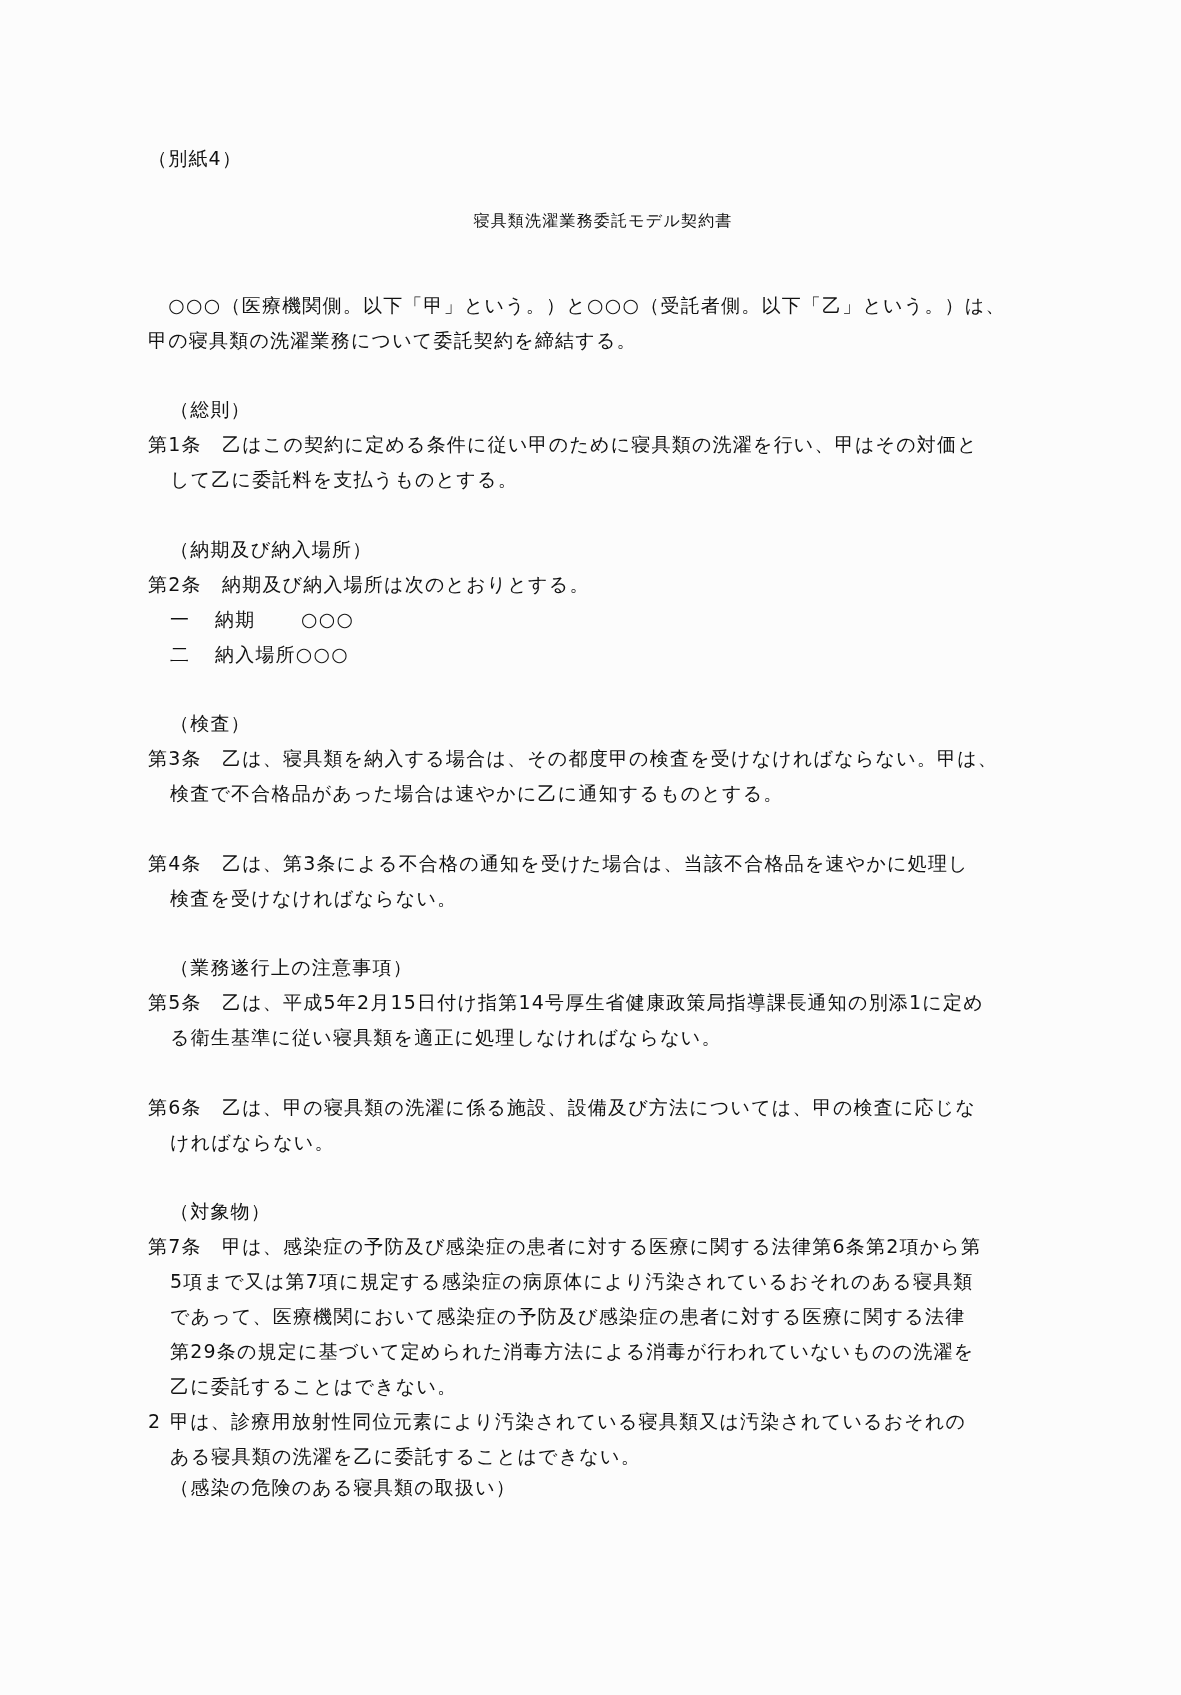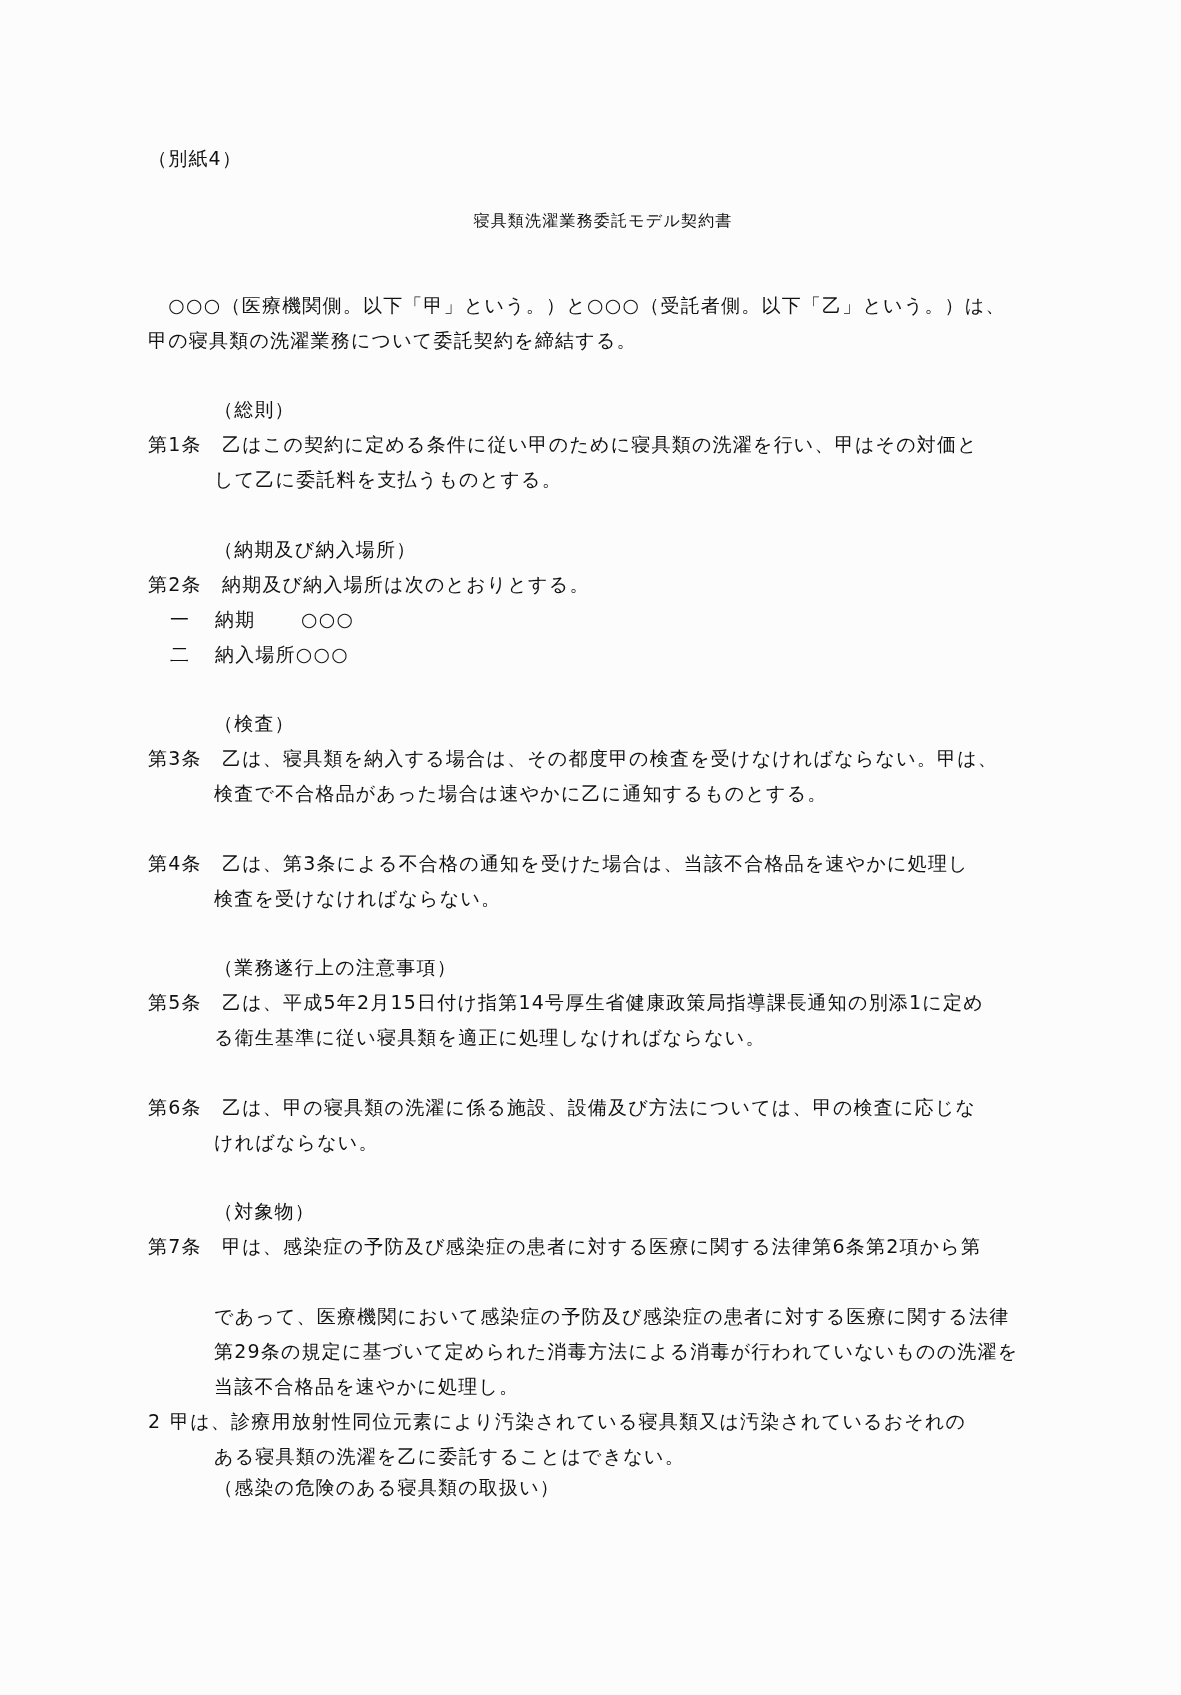--- a/index.html
+++ b/index.html
@@ -34,21 +34,21 @@
       left: 0;
       width: 1181px;
       text-align: center;
       font-size: 16px;
       line-height: 24px;
       letter-spacing: 1.2px;
       white-space: nowrap;
       padding-left: 25px;
       box-sizing: border-box;
     }
-    .ind1 { left: 170px; margin-left: 44px; }
+    .ind1 { left: 170px; }
     .art-no { display: inline-block; width: 74px; }
     .item-no { display: inline-block; width: 45px; }
     .item-label { display: inline-block; }
     .item-label.wide { width: 86px; }
   </style>
 </head>
 <body>
 
 <div class="page">
 
@@ -95,23 +95,24 @@
 
   <div class="line" style="top:1095px;">
     <span class="art-no">第6条</span><span>乙は、甲の寝具類の洗濯に係る施設、設備及び方法については、甲の検査に応じな</span>
   </div>
   <div class="line ind1" style="top:1130px;">ければならない。</div>
 
   <div class="line ind1" style="top:1199px;">（対象物）</div>
   <div class="line" style="top:1234px;">
     <span class="art-no">第7条</span><span>甲は、感染症の予防及び感染症の患者に対する医療に関する法律第6条第2項から第</span>
   </div>
+  <div class="line ind1" style="top:1269px;">5項まで又は第7項に規定する感染症の病原体により汚染されているおそれのある寝具類</div>
   <div class="line ind1" style="top:1304px;">であって、医療機関において感染症の予防及び感染症の患者に対する医療に関する法律</div>
   <div class="line ind1" style="top:1339px;">第29条の規定に基づいて定められた消毒方法による消毒が行われていないものの洗濯を</div>
-  <div class="line ind1" style="top:1374px;">当該不合格品を速やかに処理し。</div>
+  <div class="line ind1" style="top:1374px;">乙に委託することはできない。</div>
   <div class="line" style="top:1409px;">
     <span style="display:inline-block; width:22px;">2</span><span>甲は、診療用放射性同位元素により汚染されている寝具類又は汚染されているおそれの</span>
   </div>
   <div class="line ind1" style="top:1444px;">ある寝具類の洗濯を乙に委託することはできない。</div>
 
   <div class="line ind1" style="top:1475px;">（感染の危険のある寝具類の取扱い）</div>
 
 </div>
 
 </body></html>

